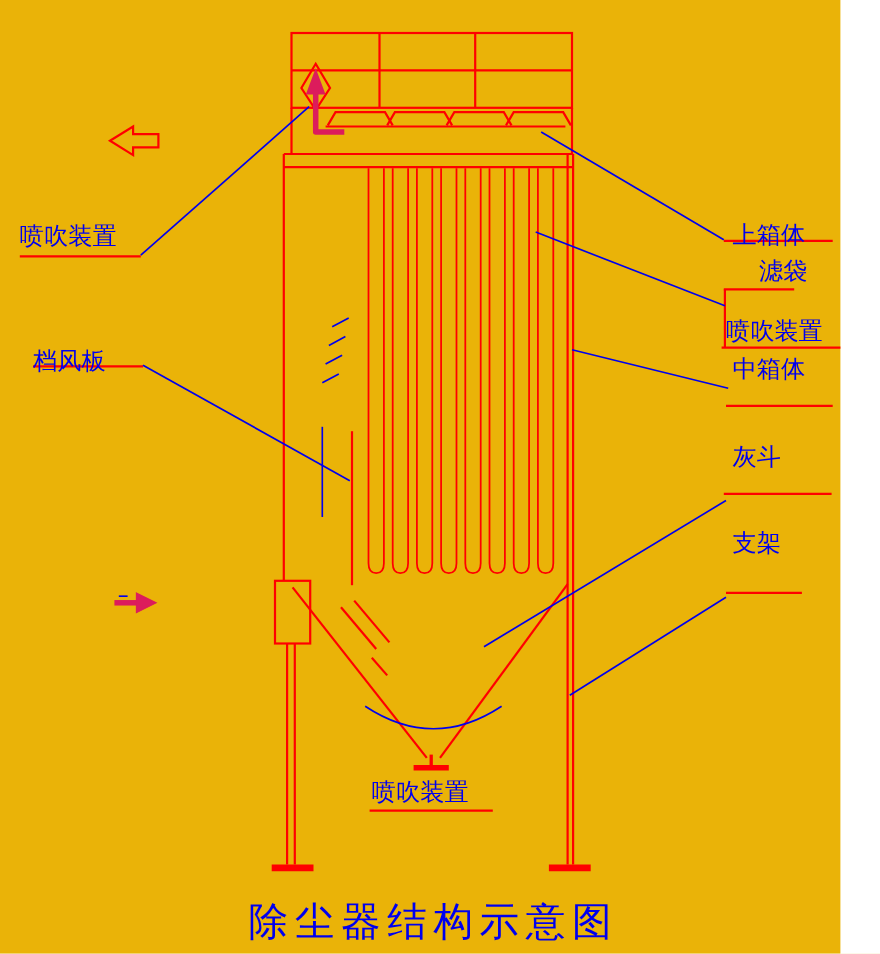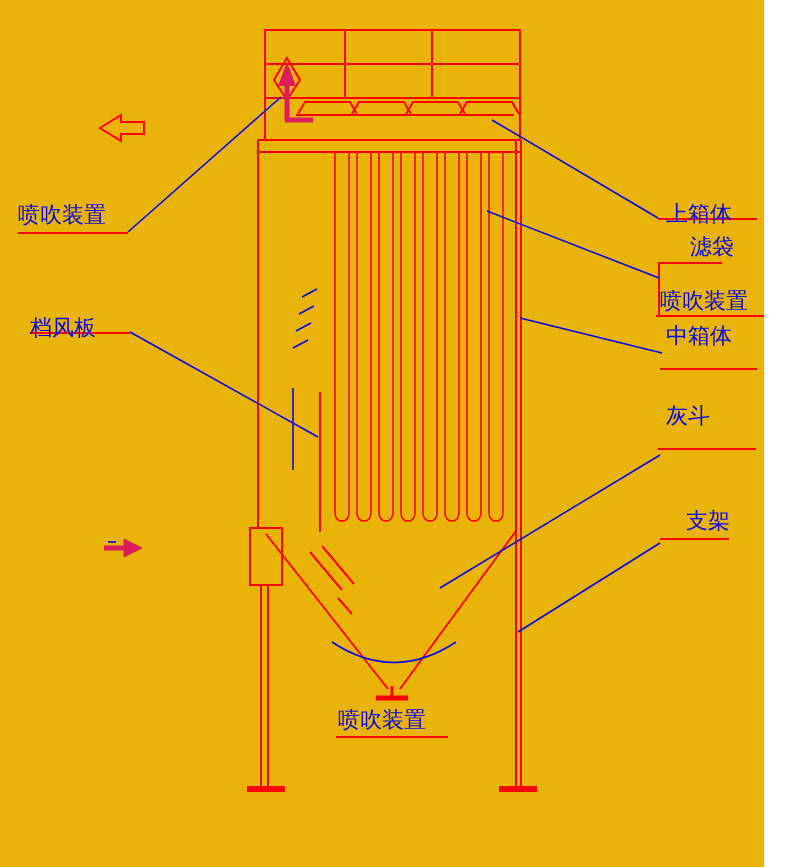--- a/index.html
+++ b/index.html
@@ -8,21 +8,21 @@
   .stage svg{position:absolute;left:0;top:0;}
   .label{position:absolute;color:#0000ee;font-size:22px;line-height:1.1;white-space:nowrap;
          font-family:"Liberation Sans",sans-serif;}
   .lbl-blow{left:18px;top:203px;}
   .lbl-baffle{left:30px;top:316px;}
   .lbl-upper{left:666px;top:202px;}
   .lbl-bag{left:690px;top:235px;}
   .lbl-cage{left:660px;top:289px;}
   .lbl-middle{left:666px;top:324px;}
   .lbl-hopper{left:666px;top:404px;}
-  .lbl-support{left:666px;top:509px;margin-left:20px;}
+  .lbl-support{left:666px;top:482px;}
   .lbl-discharge{left:338px;top:708px;}
   .diagram-title{position:absolute;left:226px;top:814px;color:#0000ee;font-size:36px;
          letter-spacing:6px;font-family:"DejaVu Serif",serif;white-space:nowrap;}
 </style>
 </head>
 <body>
 
 <div class="stage">
 
   <svg width="800" height="867" viewBox="0 0 800 867">
@@ -149,13 +149,14 @@
   <div class="label lbl-blow">喷吹装置</div>
   <div class="label lbl-baffle">档风板</div>
   <div class="label lbl-upper">上箱体</div>
   <div class="label lbl-bag">滤袋</div>
   <div class="label lbl-cage">喷吹装置</div>
   <div class="label lbl-middle">中箱体</div>
   <div class="label lbl-hopper">灰斗</div>
   <div class="label lbl-support">支架</div>
   <div class="label lbl-discharge">喷吹装置</div>
 
+  <div class="diagram-title">除尘器结构示意图</div>
 </div>
 
 </body></html>

